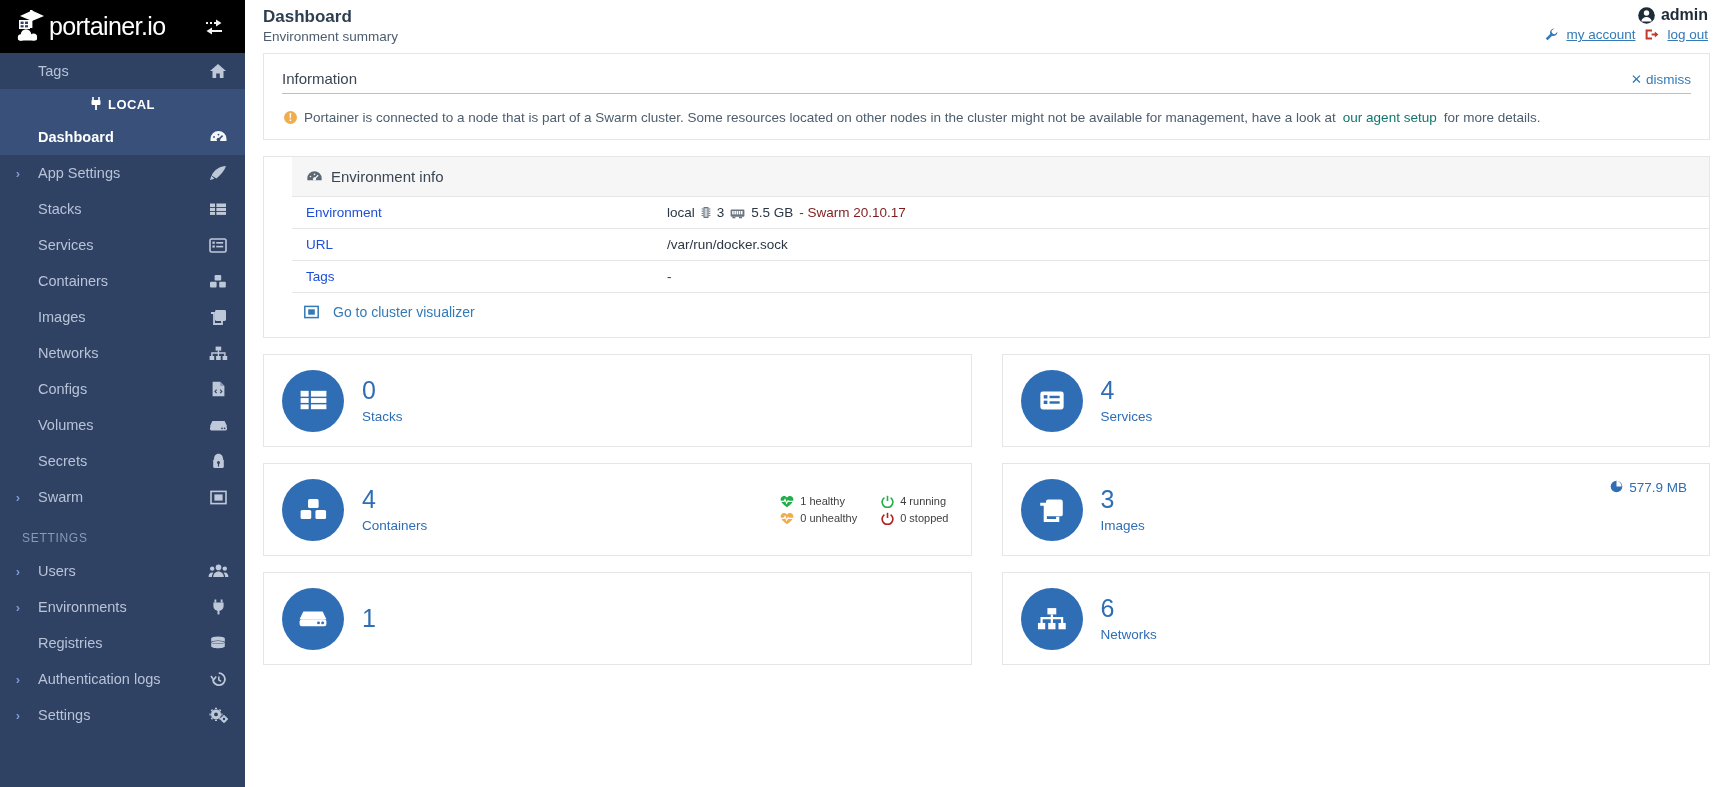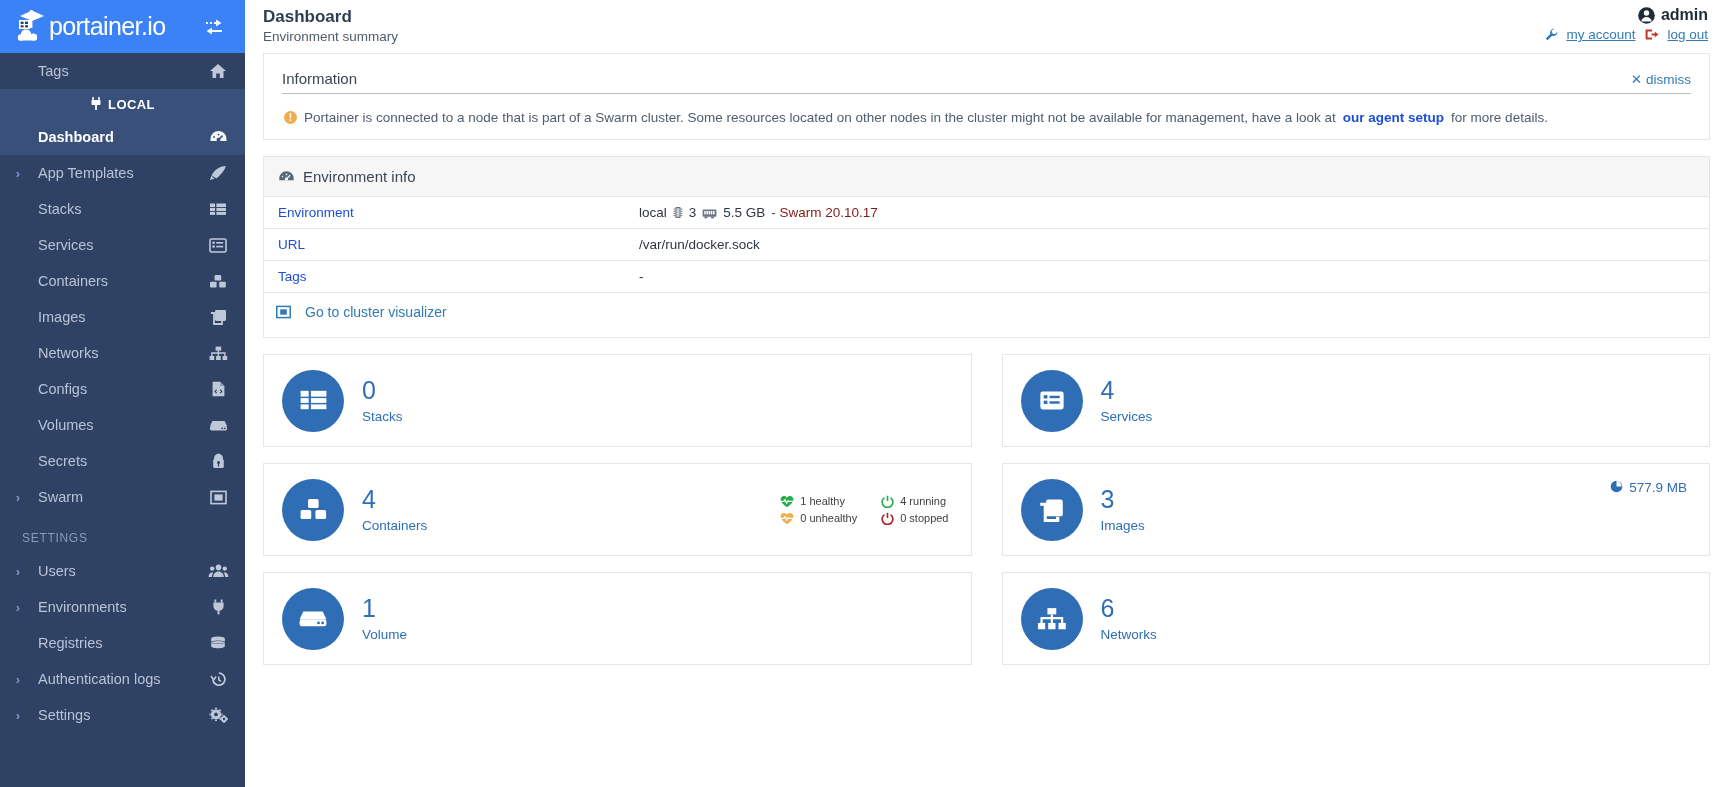--- a/index.html
+++ b/index.html
@@ -17,21 +17,21 @@
     width: 245px; min-width: 245px; height: 787px;
     background: #2f4263;
     color: #c7d0e0;
     display: flex; flex-direction: column;
     overflow: hidden;
   }
   .brand {
     height: 53px; min-height: 53px;
     display: flex; align-items: center;
     padding: 0 20px 0 16px;
-    background: #3b82f6;
+    background: #000000;
     justify-content: space-between;
   }
   .brand-left { display: flex; align-items: center; gap: 1px; }
   .brand-logo { width: 32px; height: 36px; display: block; }
   .brand-text {
     color: #ffffff; font-size: 25px; letter-spacing: -0.6px;
     font-weight: 400; line-height: 1;
   }
   .brand-toggle { width: 22px; height: 22px; opacity: .95; cursor: pointer; }
 
@@ -118,38 +118,39 @@
 
   .content {
     padding: 0 18px 0 18px;
   }
 
   
   .panel {
     background: #ffffff;
     border: 1px solid #e6e6e6;
     margin-bottom: 16px;
+    padding-left: 28px;
   }
   .info-panel { padding: 16px 18px 0 18px; }
   .info-head {
     display: flex; align-items: flex-end; justify-content: space-between;
     border-bottom: 1px solid #b9c0c8;
     padding-bottom: 6px;
   }
   .info-title { font-size: 15px; color: #3b4653; }
   .dismiss {
     font-size: 13.5px; color: #337ab7; cursor: pointer;
     display: inline-flex; align-items: center; gap: 4px; font-weight: 500;
   }
   .info-body {
     display: flex; align-items: center; gap: 7px;
     padding: 16px 2px 14px 2px;
     font-size: 13.5px; color: #4d5d6e;
   }
-  .info-body a { color: #1d4ed8; text-decoration: none; cursor: pointer; font-weight: bold; }
+  .info-body a { color: #0f766e; text-decoration: none; cursor: pointer; }
   .warn-dot {
     width: 13px; height: 13px; border-radius: 50%;
     background: #f0ad4e; color: #fff;
     font-size: 10px; font-weight: bold;
     display: inline-flex; align-items: center; justify-content: center;
     line-height: 1; flex: 0 0 auto;
   }
 
   
   .env-panel { margin-bottom: 16px; }
@@ -290,21 +291,21 @@
               <circle cx="9.5" cy="9.6" r="1.9" fill="#38507a"></circle>
               <path d="M9.5 9.6 L13.6 5.6" stroke="#38507a" stroke-width="1.5"></path>
               <circle cx="5" cy="7" r="0.9" fill="#38507a"></circle>
               <circle cx="9.5" cy="4.6" r="0.9" fill="#38507a"></circle>
             </svg>
         </span>
       </div>
 
       <div class="nav-item">
         <span class="caret">›</span>
-        <span class="nav-label">App Templates</span>
+        <span class="nav-label">App Settings</span>
         <span class="nav-icon">
           <svg width="18" height="16" viewBox="0 0 18 16">
               <path d="M17 1 C11 1 5 5 2.6 10.4 L7.4 13.4 C11.5 10 15.5 6 17 1 Z" fill="#c7d0e0"></path>
               <path d="M2.4 10.8 L1 15 L5.4 13.8 Z" fill="#c7d0e0"></path>
             </svg>
         </span>
       </div>
 
       <div class="nav-item">
         <span class="caret empty">›</span>
@@ -733,21 +734,20 @@
           <div class="card-icon">
             <svg width="30" height="21" viewBox="0 0 19 13">
                 <path d="M3.4 2 H15.6 L18 7 H1 Z" fill="#fff"></path>
                 <rect x="1" y="7" width="17" height="4.4" rx="1.4" fill="#fff"></rect>
                 <circle cx="13" cy="9.3" r="0.9" fill="#2f6eb5"></circle>
                 <circle cx="15.6" cy="9.3" r="0.9" fill="#2f6eb5"></circle>
               </svg>
           </div>
           <div class="card-main">
             <div class="card-count">1</div>
-            <div class="card-label">Volume</div>
           </div>
         </div>
 
         <div class="card">
           <div class="card-icon">
             <svg width="30" height="24" viewBox="0 0 19 15">
                 <rect x="6.6" y="0.6" width="5.6" height="4" fill="#fff"></rect>
                 <rect x="0.6" y="10" width="4.6" height="4" fill="#fff"></rect>
                 <rect x="7.1" y="10" width="4.6" height="4" fill="#fff"></rect>
                 <rect x="13.6" y="10" width="4.6" height="4" fill="#fff"></rect>

